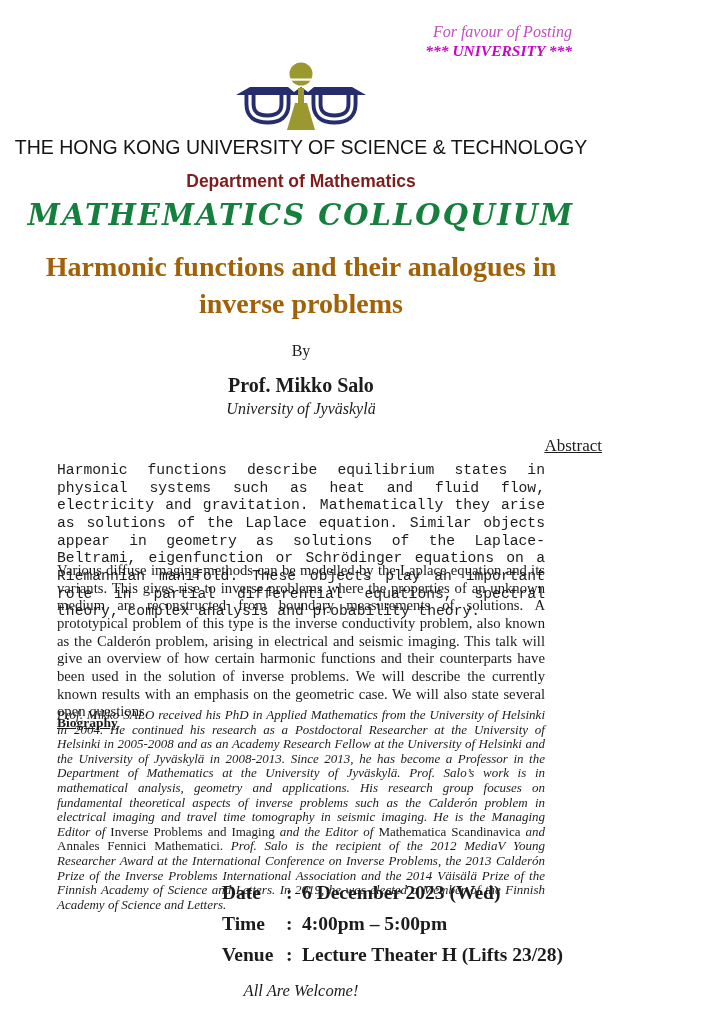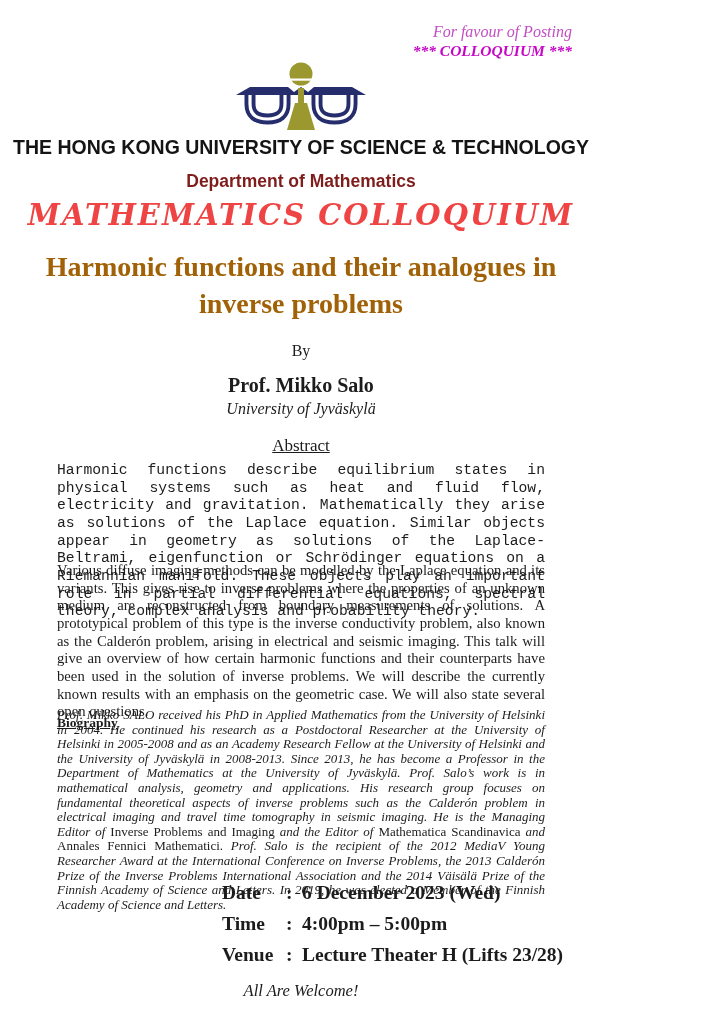--- a/index.html
+++ b/index.html
@@ -8,32 +8,32 @@
     font-family:"Liberation Serif", serif; color:#1c1c1c; overflow:hidden;
   }
   
   .posting { position:absolute; top:22px; right:30px; text-align:right; font-style:italic; }
   .posting-line1 { display:block; color:#c24ec4; font-size:16px; line-height:19px; }
   .posting-line2 { display:block; color:#c608c6; font-weight:bold; font-size:15.5px; line-height:19px; }
   
   .logo-wrap { position:absolute; top:61px; left:0; right:0; display:flex; justify-content:center; }
   
   .university { position:absolute; top:136px; left:0; right:0; text-align:center;
-    font-family:"Liberation Sans", sans-serif; font-weight:bold; font-size:19.5px; color:#141414; }
+    font-family:"Liberation Sans", sans-serif; font-weight:normal; font-size:19.5px; color:#141414; }
   .department { position:absolute; top:171px; left:0; right:0; text-align:center;
     font-family:"Liberation Sans", sans-serif; font-weight:bold; font-size:17.5px; color:#7f1d1d; }
   .series { position:absolute; top:198px; left:0; right:0; text-align:center;
     font-family:"DejaVu Serif", serif; font-weight:bold; font-style:italic;
-    font-size:29px; letter-spacing:2px; color:#ef4444; }
+    font-size:29px; letter-spacing:2px; color:#15803d; }
   .talk-title { position:absolute; top:248px; left:45px; right:45px; text-align:center;
     font-weight:bold; font-size:28px; line-height:37px; color:#a16207; }
   .by { position:absolute; top:342px; left:0; right:0; text-align:center; font-size:16px; }
   .speaker { position:absolute; top:374px; left:0; right:0; text-align:center; font-weight:bold; font-size:20px; }
   .affiliation { position:absolute; top:400px; left:0; right:0; text-align:center; font-style:italic; font-size:16px; }
-  .abstract-heading { position:absolute; top:436px; left:0; right:0; text-align:center;
+  .abstract-heading { position:absolute; top:436px; left:0; right:0; text-align:right;
     font-size:17px; text-decoration:underline; }
   .para { position:absolute; left:57px; right:57px; text-align:justify;
     font-size:14.7px; line-height:17.65px; }
   .para1 { top:462px;font-family:Liberation Mono, monospace; }
   .para2 { top:562px; }
   .bio-heading { position:absolute; top:668px; left:57px; font-weight:bold;
     font-size:13.5px; text-decoration:underline;margin-top:47px; }
   .bio { position:absolute; top:708px; left:57px; right:57px; font-style:italic;
     font-size:13px; line-height:14.6px; text-align:justify; }
   .bio .roman { font-style:normal; }
@@ -45,21 +45,21 @@
   .welcome { position:absolute; top:981px; left:0; right:0; text-align:center;
     font-style:italic; font-size:16.5px; }
 </style>
 </head>
 <body>
 
 <div class="page">
 
   <div class="posting">
     <span class="posting-line1">For favour of Posting</span>
-    <span class="posting-line2">*** COLLOQUIUM ***</span>
+    <span class="posting-line2">*** UNIVERSITY ***</span>
   </div>
 
   <div class="logo-wrap">
     <svg width="134" height="70" viewBox="0 0 134 70" aria-hidden="true">
       <circle cx="67" cy="13" r="11.5" fill="#9a982f"></circle>
       <rect x="54" y="17.5" width="26" height="2.2" fill="#ffffff"></rect>
       <path d="M2,34 L16,26 L54,26 L60,31 L67,26 L74,31 L80,26 L118,26 L132,34 Z" fill="#262d6c"></path>
       <path d="M16,34 V43 Q16,58 33.5,58 Q51,58 51,43 V34" fill="none" stroke="#262d6c" stroke-width="11"></path>
       <path d="M16,34 V43 Q16,58 33.5,58 Q51,58 51,43 V34" fill="none" stroke="#ffffff" stroke-width="3.2"></path>
       <path d="M83,34 V43 Q83,58 100.5,58 Q118,58 118,43 V34" fill="none" stroke="#262d6c" stroke-width="11"></path>

